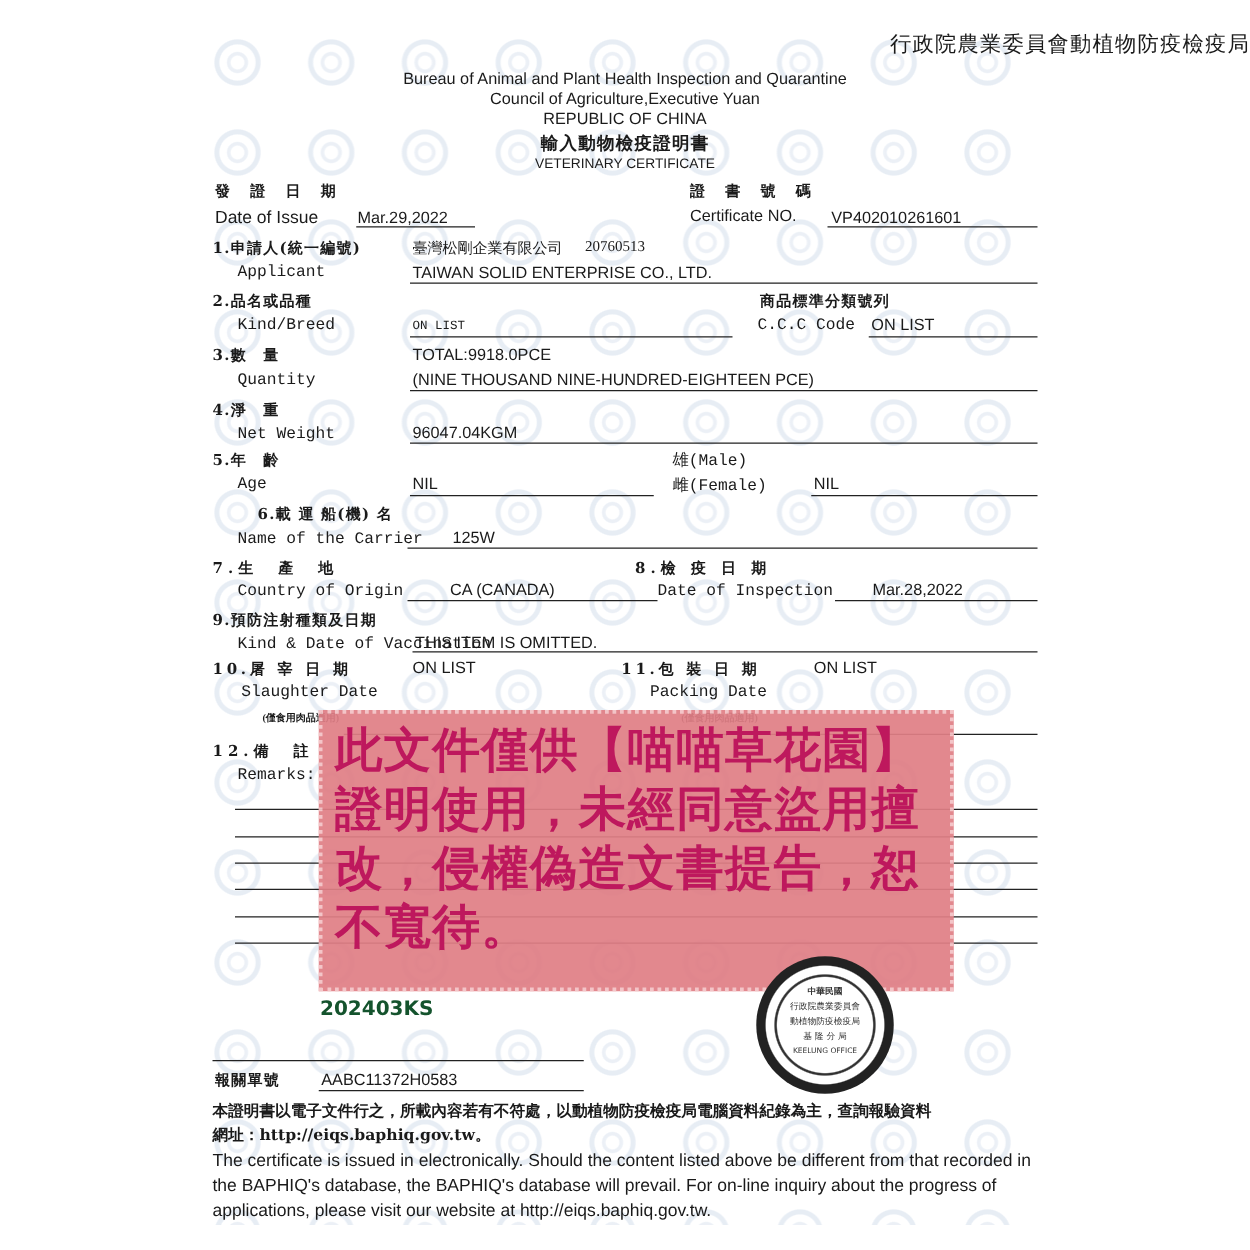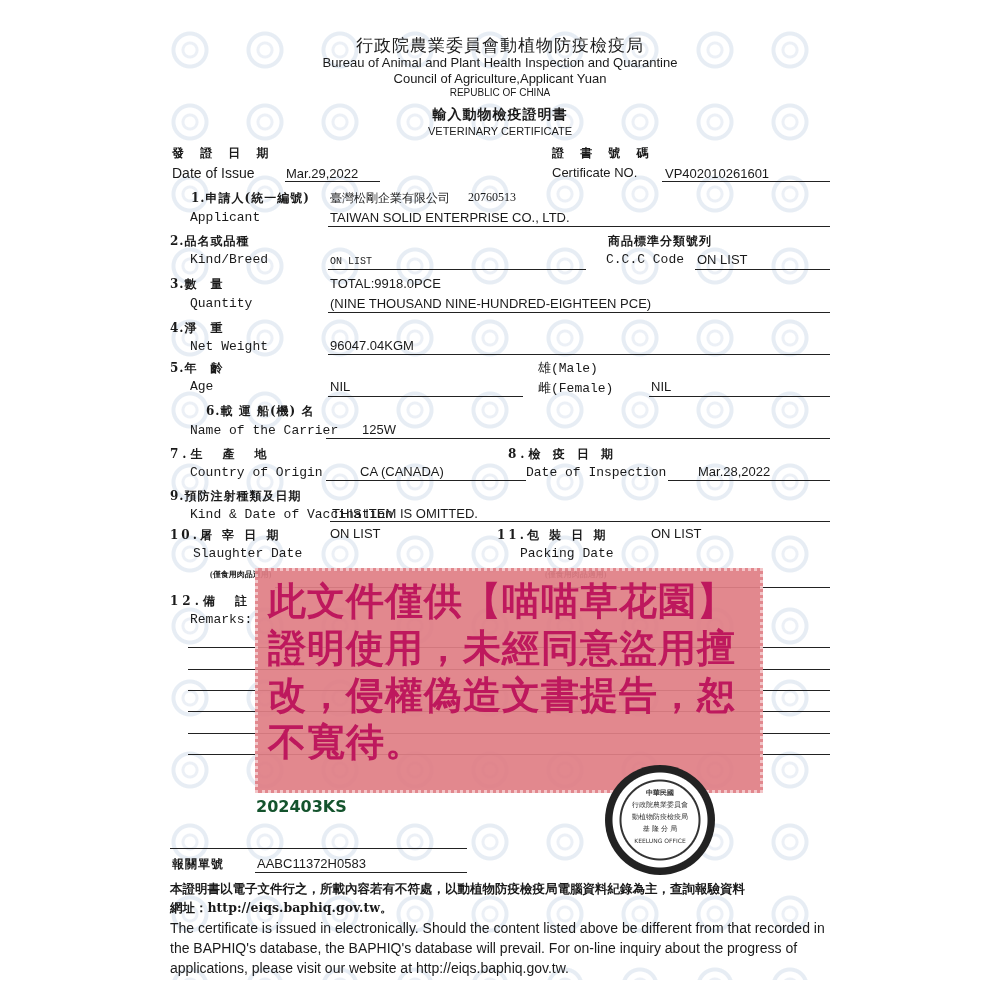--- a/index.html
+++ b/index.html
@@ -49,38 +49,38 @@
     font-family:"DejaVu Sans", sans-serif; font-size:7px; line-height:12px; color:#333;
   }
   .foot-zh { font-family:"DejaVu Serif", serif; font-weight:bold; font-size:12.5px; }
   .foot-en { font-size:14px; line-height:20px; }
 </style>
 </head>
 <body>
 
 <div class="bg-pattern"></div>
 
-<div class="abs center serif" style="top:34px;font-size:17px;letter-spacing:1px;">行政院農業委員會動植物防疫檢疫局</div>
+<div class="abs center serif" style="top:24px;font-size:17px;letter-spacing:1px;text-align:right;">行政院農業委員會動植物防疫檢疫局</div>
 <div class="abs center" style="top:55px;font-size:13px;">Bureau of Animal and Plant Health Inspection and Quarantine</div>
-<div class="abs center" style="top:71px;font-size:13px;">Council of Agriculture,Applicant Yuan</div>
-<div class="abs center" style="top:87px;font-size:10px;">REPUBLIC OF CHINA</div>
+<div class="abs center" style="top:71px;font-size:13px;">Council of Agriculture,Executive Yuan</div>
+<div class="abs center" style="top:87px;font-size:13px;">REPUBLIC OF CHINA</div>
 <div class="abs center serif" style="top:106px;font-size:14px;font-weight:bold;letter-spacing:1px;">輸入動物檢疫證明書</div>
 <div class="abs center" style="top:125px;font-size:11px;">VETERINARY CERTIFICATE</div>
 
 <div class="abs zh" style="left:172px;top:145px;letter-spacing:6px;">發 證 日 期</div>
 <div class="abs" style="left:172px;top:165px;font-size:14px;">Date of Issue</div>
 <div class="abs val" style="left:286px;top:166px;">Mar.29,2022</div>
 <div class="line" style="left:285px;top:181px;width:95px;"></div>
 
 <div class="abs zh" style="left:552px;top:145px;letter-spacing:6px;">證 書 號 碼</div>
 <div class="abs" style="left:552px;top:165px;font-size:13px;">Certificate NO.</div>
 <div class="abs val" style="left:665px;top:166px;text-align:right;">VP402010261601</div>
 <div class="line" style="left:662px;top:181px;width:168px;"></div>
 
-<div class="abs zh" style="left:170px;top:190px;margin-left:21px;">1.申請人(統一編號)</div>
+<div class="abs zh" style="left:170px;top:190px;">1.申請人(統一編號)</div>
 <div class="abs serif" style="left:330px;top:190px;font-size:12px;">臺灣松剛企業有限公司</div>
 <div class="abs serif" style="left:468px;top:190px;font-size:12px;">20760513</div>
 <div class="abs lbl-en" style="left:190px;top:210px;">Applicant</div>
 <div class="abs val" style="left:330px;top:210px;">TAIWAN SOLID ENTERPRISE CO., LTD.</div>
 <div class="line" style="left:328px;top:226px;width:502px;"></div>
 
 <div class="abs zh" style="left:170px;top:233px;">2.品名或品種</div>
 <div class="abs zh" style="left:608px;top:233px;">商品標準分類號列</div>
 <div class="abs lbl-en" style="left:190px;top:252px;">Kind/Breed</div>
 <div class="abs mono" style="left:330px;top:256px;font-size:10px;">ON LIST</div>

